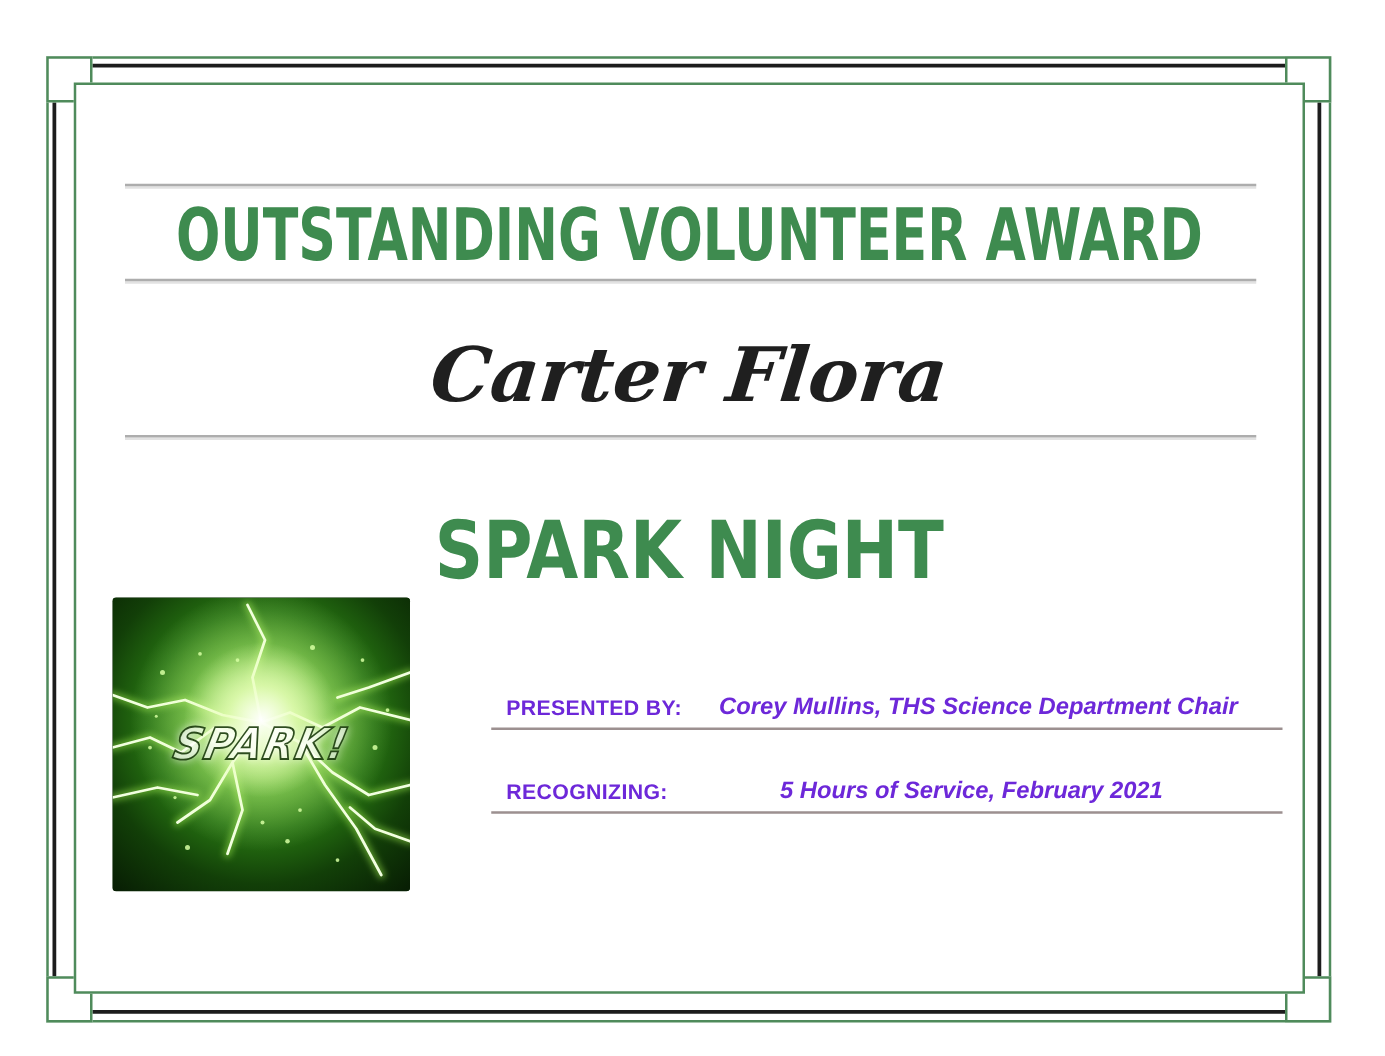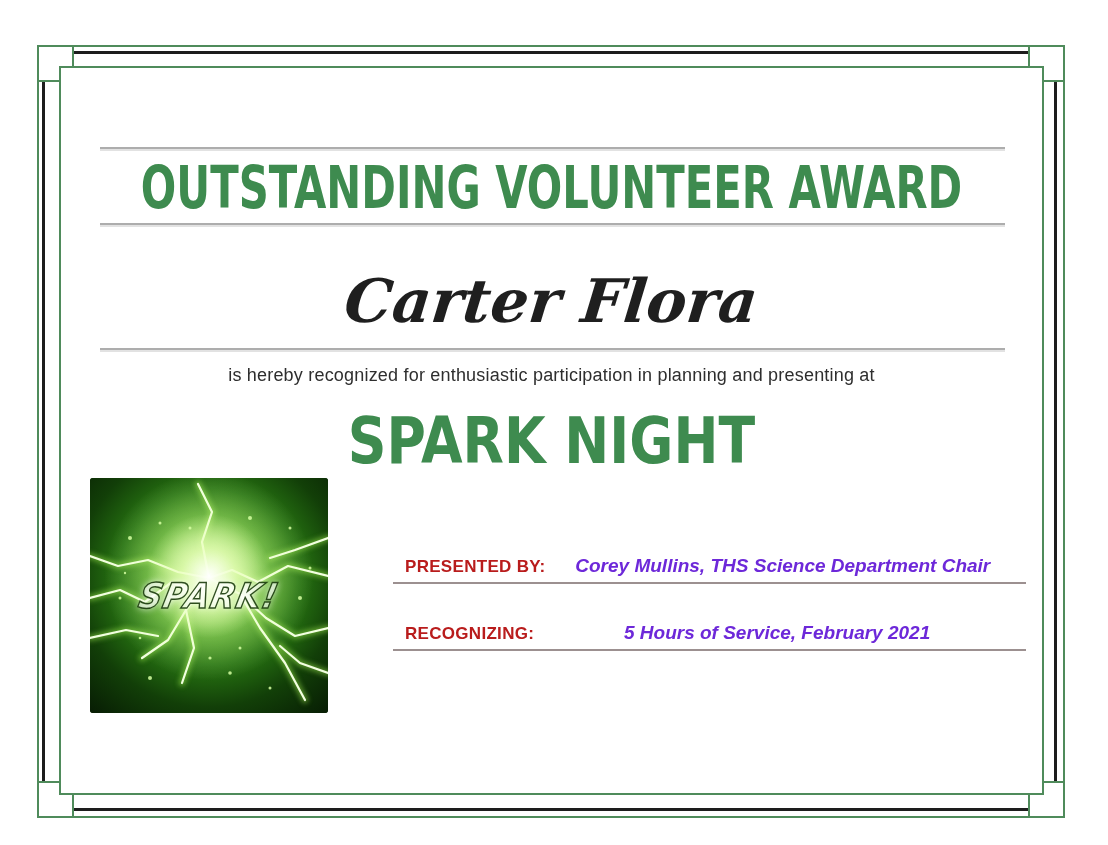--- a/index.html
+++ b/index.html
@@ -87,21 +87,21 @@
   }
   
   .sig-row{
     position:absolute;left:332px;width:615px;height:60px;
     border-bottom:2px solid var(--underline-gray);box-sizing:content-box;
     display:flex;align-items:flex-end;padding:0 6px 5px 12px;
   }
   .sig-row.first{top:449px;}
   .sig-row.second{top:516px;}
   .sig-label{
-    font-weight:bold;font-size:17px;color:#b91c1c;letter-spacing:0.3px;white-space:nowrap;
+    font-weight:bold;font-size:17px;color:#6d28d9;letter-spacing:0.3px;white-space:nowrap;
   }
   .sig-value{
     flex:1;text-align:center;font-weight:bold;font-style:italic;
     font-size:19px;color:#6d28d9;white-space:nowrap;
   }
   .bolt-core{fill:none;stroke:#F2FFE0;stroke-width:2.2;stroke-linejoin:round;stroke-linecap:round;}
   .bolt-glow{fill:none;stroke:#9BE84C;stroke-width:6.5;stroke-linejoin:round;stroke-linecap:round;opacity:0.5;}
 </style>
 </head>
 <body>
@@ -121,23 +121,20 @@
     <div class="title-row">
       <span class="title-text">OUTSTANDING VOLUNTEER AWARD</span>
     </div>
     <div class="rule r2"></div>
 
     <div class="name-row">
       <span class="name-text">Carter Flora</span>
     </div>
     <div class="rule r3"></div>
 
-    <div class="subtitle-row">
-      <span class="subtitle-text">is hereby recognized for enthusiastic participation in planning and presenting at</span>
-    </div>
 
     <div class="event-row">
       <span class="event-text">SPARK NIGHT</span>
     </div>
 
     <div class="spark-image">
       <svg viewBox="0 0 238 235" aria-hidden="true">
         <defs>
           <radialGradient id="bgGrad" cx="50%" cy="42%" r="75%">
             <stop offset="0%" stop-color="#D9FFAE"></stop>

